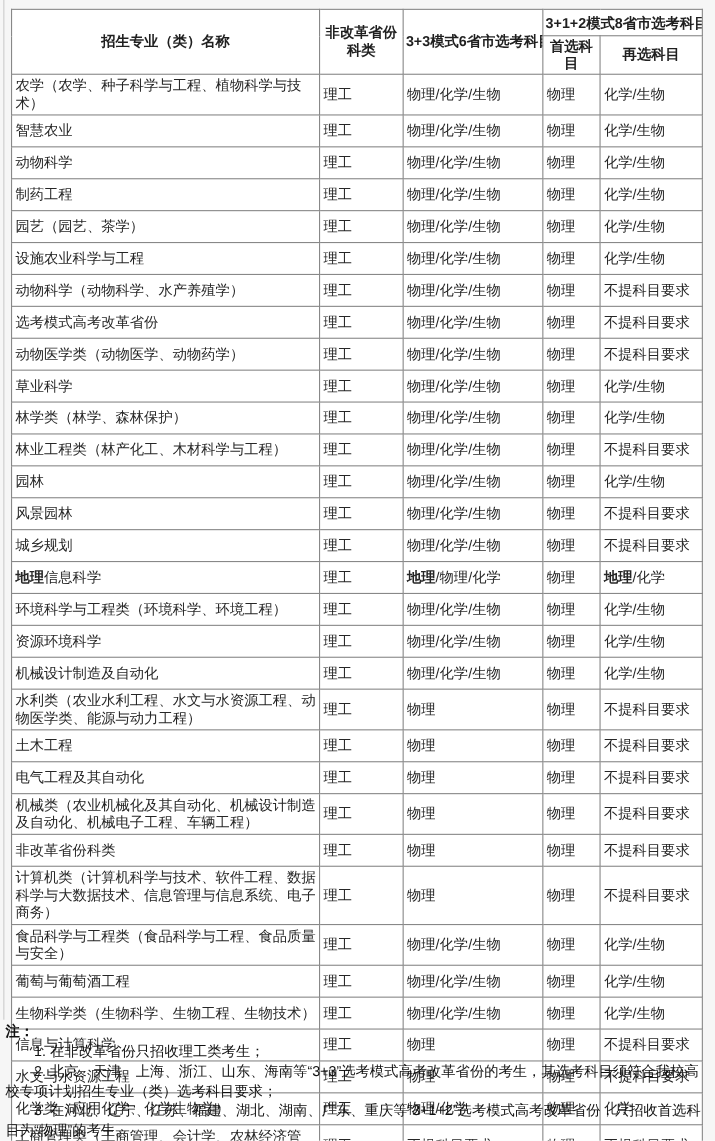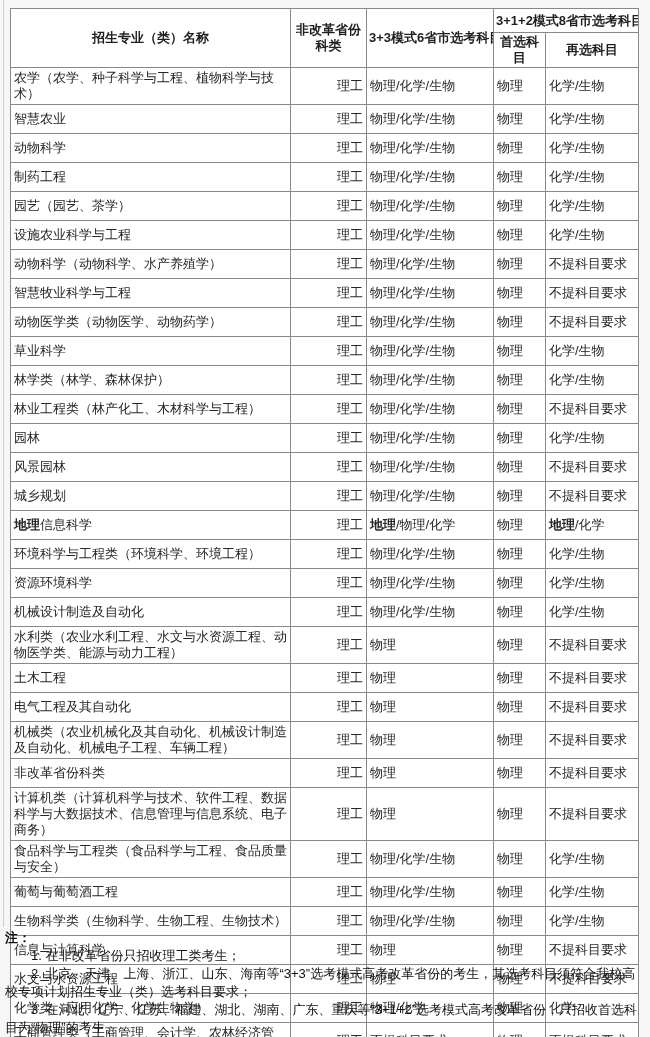--- a/index.html
+++ b/index.html
@@ -36,21 +36,21 @@
     height:21px;
     color:#1f1f1f;
   }
   th.nowrap{white-space:nowrap;font-size:12px;margin-top:36px;}
   table.adm td{
     height:24px;
     padding:2px 3px;
     color:#262626;
   }
   td.c-major{text-align:left;font-family:Liberation Serif, serif;}
-  td.c-cat{text-align:right;}
+  td.c-cat{text-align:left;}
   td.c-m33,td.c-first,td.c-second{text-align:left;padding-left:5px;}
   .notes{
     position:absolute;left:5px;top:929px;width:640px;
     font-size:13px;line-height:18px;color:#111;
   }
   .notes .notes-label{font-weight:bold;}
   .notes p{margin:0;text-indent:2em;}
   b{font-weight:bold;}
 </style>
 </head>
@@ -122,21 +122,21 @@
         <td class="c-second">化学/生物</td>
       </tr>
       <tr>
         <td class="c-major">动物科学（动物科学、水产养殖学）</td>
         <td class="c-cat">理工</td>
         <td class="c-m33">物理/化学/生物</td>
         <td class="c-first">物理</td>
         <td class="c-second">不提科目要求</td>
       </tr>
       <tr>
-        <td class="c-major">智慧牧业科学与工程</td>
+        <td class="c-major">选考模式高考改革省份</td>
         <td class="c-cat">理工</td>
         <td class="c-m33">物理/化学/生物</td>
         <td class="c-first">物理</td>
         <td class="c-second">不提科目要求</td>
       </tr>
       <tr>
         <td class="c-major">动物医学类（动物医学、动物药学）</td>
         <td class="c-cat">理工</td>
         <td class="c-m33">物理/化学/生物</td>
         <td class="c-first">物理</td>

